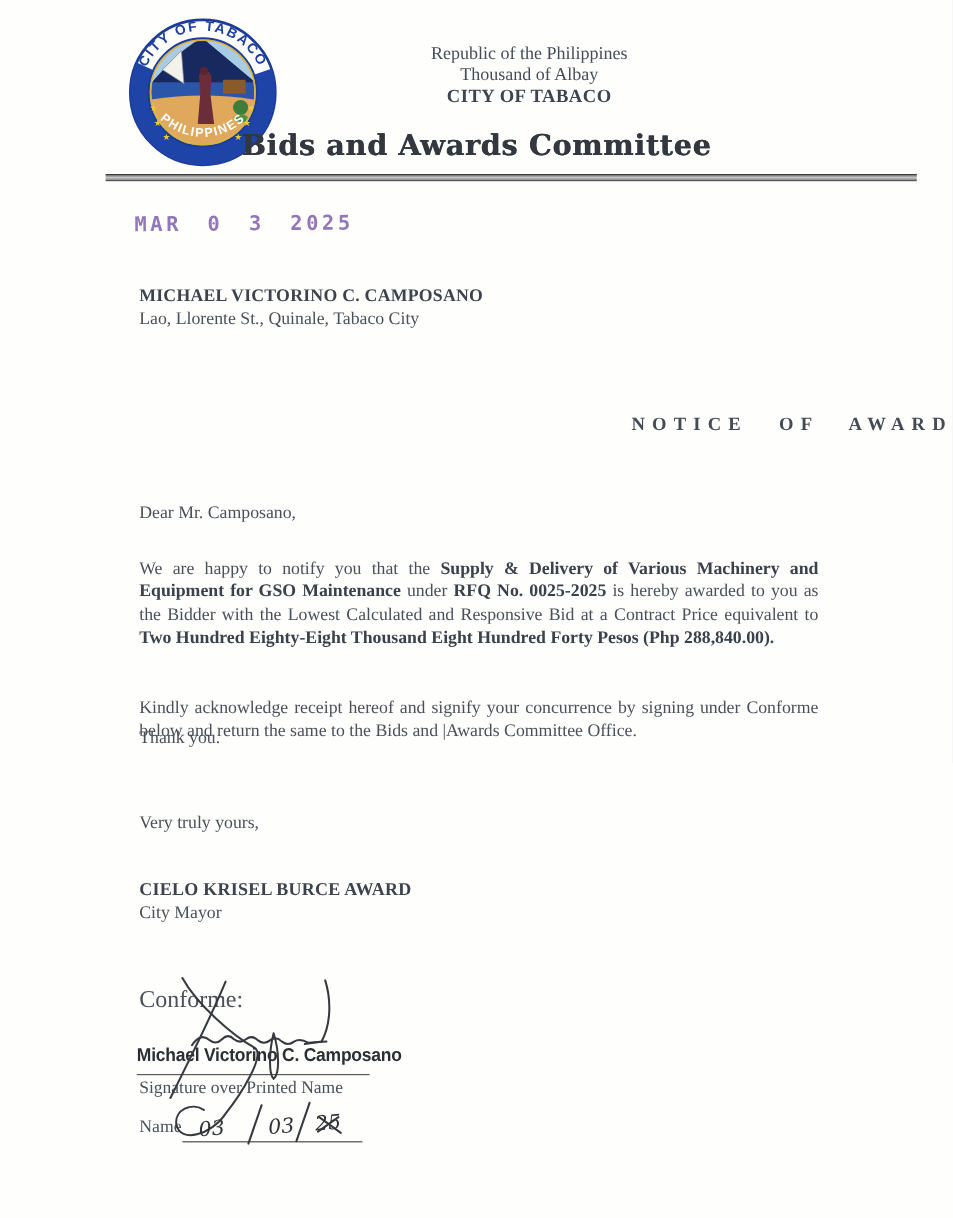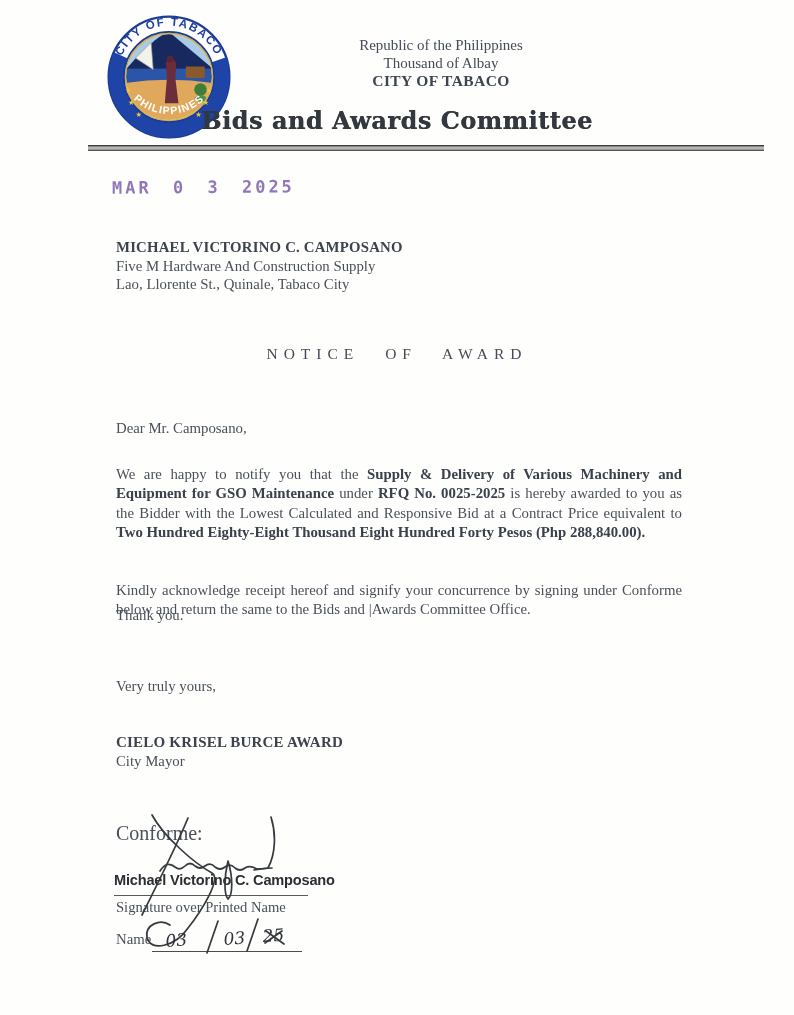--- a/index.html
+++ b/index.html
@@ -38,22 +38,22 @@
     font-family:"DejaVu Sans Mono", monospace;
     font-size:17px;font-weight:bold;letter-spacing:3px;word-spacing:8px;
     color:#7f5fae;opacity:.85;
     transform:rotate(-.4deg);
   }
   
   .recipient{position:absolute;left:116px;top:238px;font-size:14.8px;line-height:18.5px;}
   .recipient .name{font-weight:bold;color:#3d434d;letter-spacing:.2px;}
   
   .notice-title{
-    position:absolute;left:0;top:345px;width:100%;text-align:center;
-    font-weight:normal;font-size:15.5px;letter-spacing:6px;word-spacing:16px;
+    position:absolute;left:0;top:345px;width:100%;text-align:right;
+    font-weight:bold;font-size:15.5px;letter-spacing:6px;word-spacing:16px;
     color:#454b55;
   }
   
   .salutation{position:absolute;left:116px;top:420px;font-size:14.8px;}
   .para{position:absolute;left:116px;width:566px;font-size:14.8px;line-height:19.4px;text-align:justify;margin-top:32px;}
   .para b{color:#3a414b;}
   .p1{top:433px;}
   .p2{top:549px;}
   .thanks{position:absolute;left:116px;top:607px;font-size:14.8px;}
   .valediction{position:absolute;left:116px;top:678px;font-size:14.8px;}
@@ -130,21 +130,20 @@
     <div>Thousand of Albay</div>
     <div class="city">CITY OF TABACO</div>
   </div>
   <div class="committee-title">Bids and Awards Committee</div>
   <div class="header-rule"></div>
 
   <div class="date-stamp">MAR 0 3 2025</div>
 
   <div class="recipient">
     <div class="name">MICHAEL VICTORINO C. CAMPOSANO</div>
-    <div>Five M Hardware And Construction Supply</div>
     <div>Lao, Llorente St., Quinale, Tabaco City</div>
   </div>
 
   <div class="notice-title">NOTICE OF AWARD</div>
 
   <div class="salutation">Dear Mr. Camposano,</div>
 
   <div class="para p1"><span>We are happy to notify you that the </span><b>Supply &amp; Delivery of Various Machinery and Equipment for GSO Maintenance</b><span> under </span><b>RFQ No. 0025-2025</b><span> is hereby awarded to you as the Bidder with the Lowest Calculated and Responsive Bid at a Contract Price equivalent to </span><b>Two Hundred Eighty-Eight Thousand Eight Hundred Forty Pesos (Php 288,840.00).</b></div>
 
   <div class="para p2">Kindly acknowledge receipt hereof and signify your concurrence by signing under Conforme below and return the same to the Bids and |Awards Committee Office.</div>

